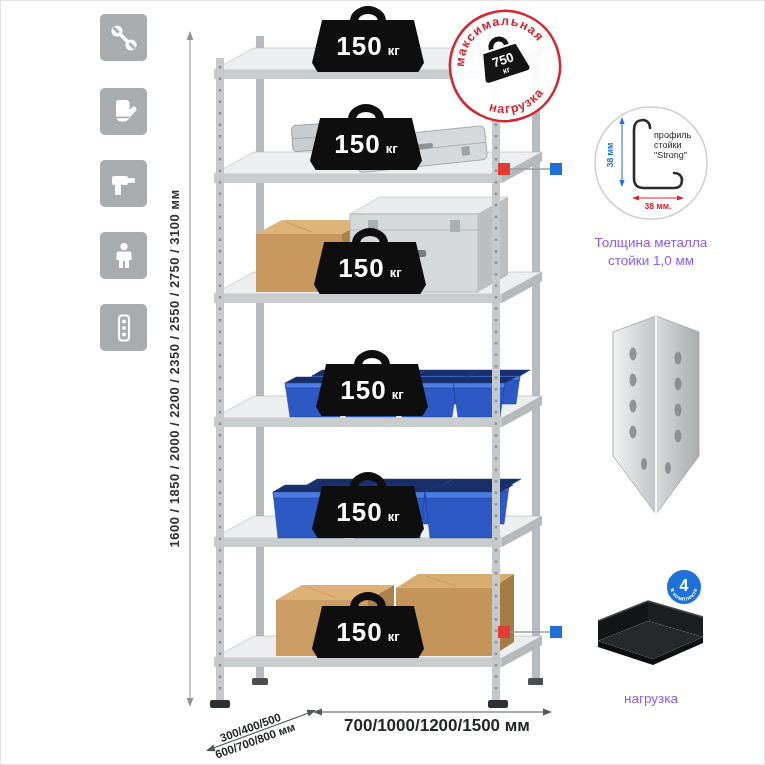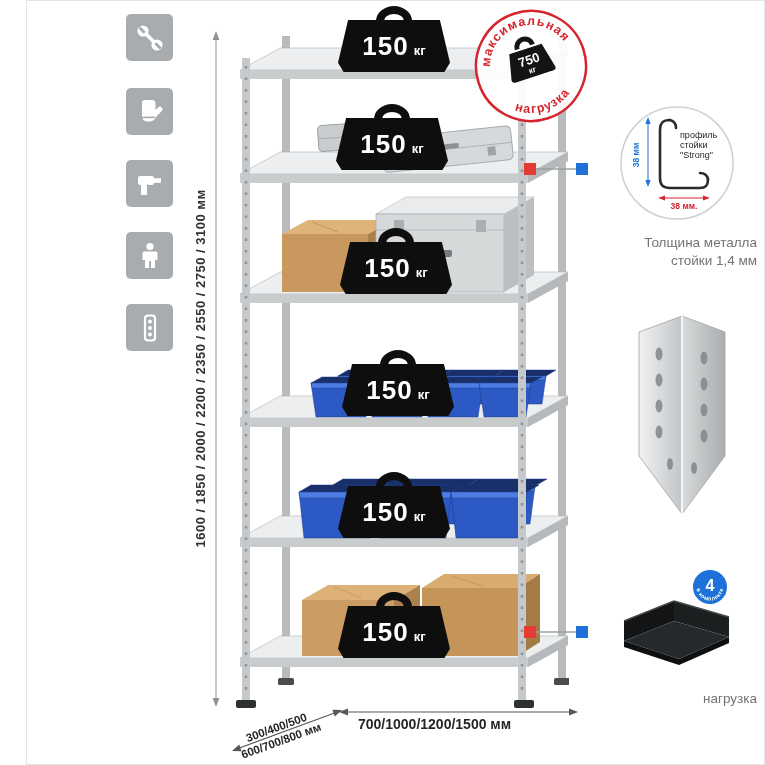--- a/index.html
+++ b/index.html
@@ -1,18 +1,18 @@
 <!DOCTYPE html>
 <html><head>
 <meta charset="utf-8">
 <style>
   * { margin:0; padding:0; box-sizing:border-box; }
   html,body { width:765px; height:765px; }
   body { background:#fff; font-family:"Liberation Sans", sans-serif; position:relative; overflow:hidden; }
-  #stage { position:absolute; inset:0;margin-left:26px; }
+  #stage { position:absolute; inset:0; }
   .frame { position:absolute; inset:0; border:1px solid #e3e4e5; pointer-events:none; z-index:9; }
 
   
   .icon-tile { position:absolute; left:100px; width:47px; height:47px; border-radius:5px;
                background:#a8acaf; display:flex; align-items:center; justify-content:center; z-index:3; }
 
   
   .rack { position:absolute; left:198px; top:8px; width:345px; height:702px; z-index:1; }
 
   
@@ -27,30 +27,30 @@
   .weight .num { color:#fff; font-size:26px; font-weight:bold; letter-spacing:1px; }
   .weight .unit { color:#fff; font-size:13px; font-weight:bold; margin-top:9px; }
 
   
   .stamp { position:absolute; left:445px; top:6px; width:120px; height:120px; transform:rotate(-18deg); z-index:6; }
 
   
   .dim-height { position:absolute; left:-91px; top:361px; width:530px; text-align:center;
                 transform:rotate(-90deg); font-size:13px; font-weight:bold; color:#2e3133;
                 letter-spacing:.5px; z-index:3; }
-  .dim-width { position:absolute; left:332px; top:716px; width:210px; 
-               font-size:14px; font-weight:bold; color:#232526; z-index:3; }
+  .dim-width { position:absolute; left:332px; top:716px; width:210px; text-align:center;
+               font-size:17px; font-weight:bold; color:#232526; z-index:3; }
   .dim-depth { position:absolute; left:183px; top:721px; width:140px; text-align:center;
                transform:rotate(-20deg); font-size:11.5px; font-weight:bold; color:#232526;
                line-height:1.2; z-index:3; }
 
   
   .profile-circle { position:absolute; left:588px; top:100px; width:126px; height:126px; z-index:3; }
-  .detail-caption { position:absolute; width:160px; text-align:right; font-size:13.5px;
-                    color:#737373; line-height:1.3; z-index:3; }
+  .detail-caption { position:absolute; width:160px; text-align:center; font-size:13.5px;
+                    color:#8b5cf6; line-height:1.3; z-index:3; }
   .caption-profile { left:571px; top:234px; }
   .caption-foot { left:571px; top:690px; }
   .corner-post { position:absolute; left:600px; top:308px; width:112px; height:212px; z-index:3; }
   .foot-detail { position:absolute; left:588px; top:563px; width:128px; height:118px; z-index:3; }
 </style>
 </head>
 <body>
 
 <div id="stage">
   <div class="frame"></div>
@@ -360,21 +360,21 @@
       <text x="70" y="109" text-anchor="middle" font-size="8.5" font-weight="bold" fill="#d6252e">38 мм.</text>
     </g>
     <g font-size="9" fill="#1f1f1f">
       <text x="66" y="38">профиль</text>
       <text x="66" y="48">стойки</text>
       <text x="66" y="58">"Strong"</text>
     </g>
   </svg>
   <div class="detail-caption caption-profile">
     <span style="display:block">Толщина металла</span>
-    <span style="display:block">стойки 1,4 мм</span>
+    <span style="display:block">стойки 1,0 мм</span>
   </div>
 
   <svg class="corner-post" viewBox="0 0 112 212">
     <defs>
       <linearGradient id="gradL" x1="0" y1="0" x2="1" y2="0">
         <stop offset="0" stop-color="#f0f1f2"></stop>
           <stop offset="1" stop-color="#c2c5c7"></stop>
       </linearGradient>
       <linearGradient id="gradR" x1="0" y1="0" x2="1" y2="0">
         <stop offset="0" stop-color="#d8dadb"></stop>

